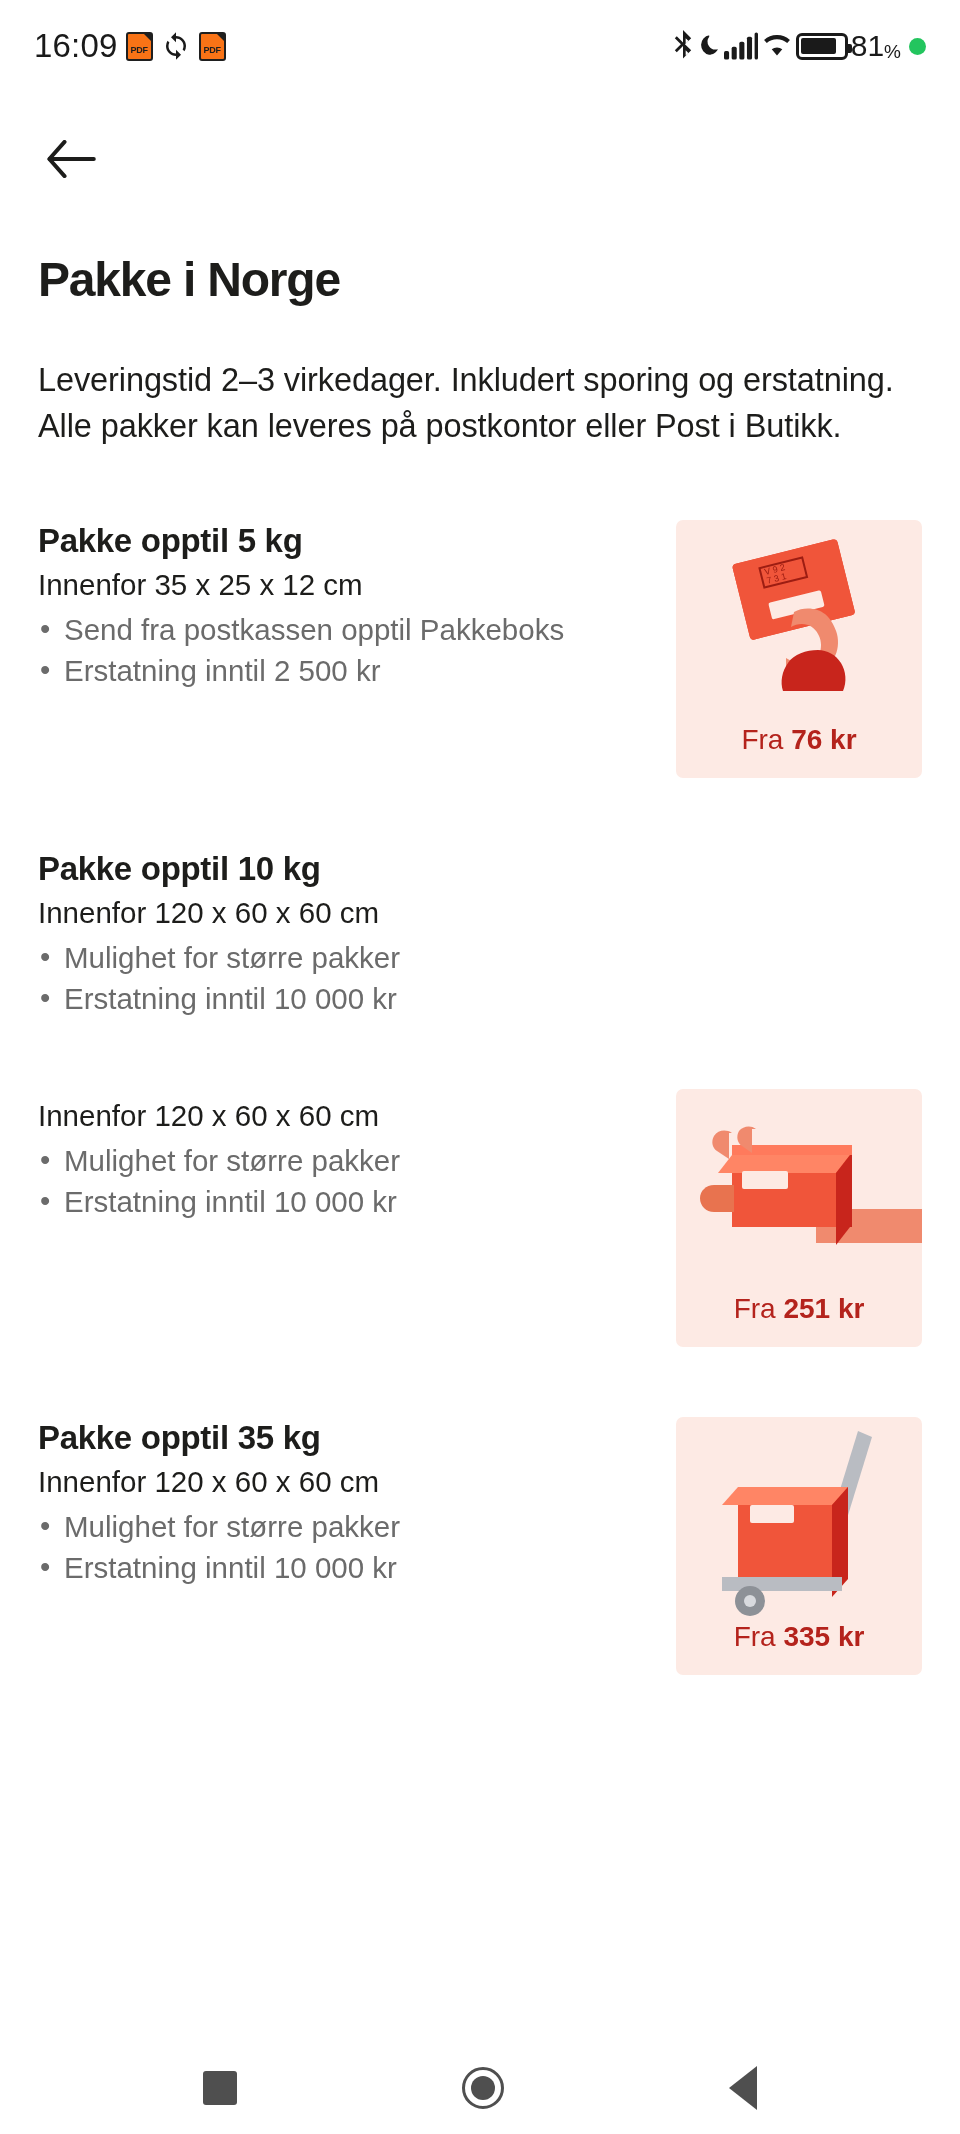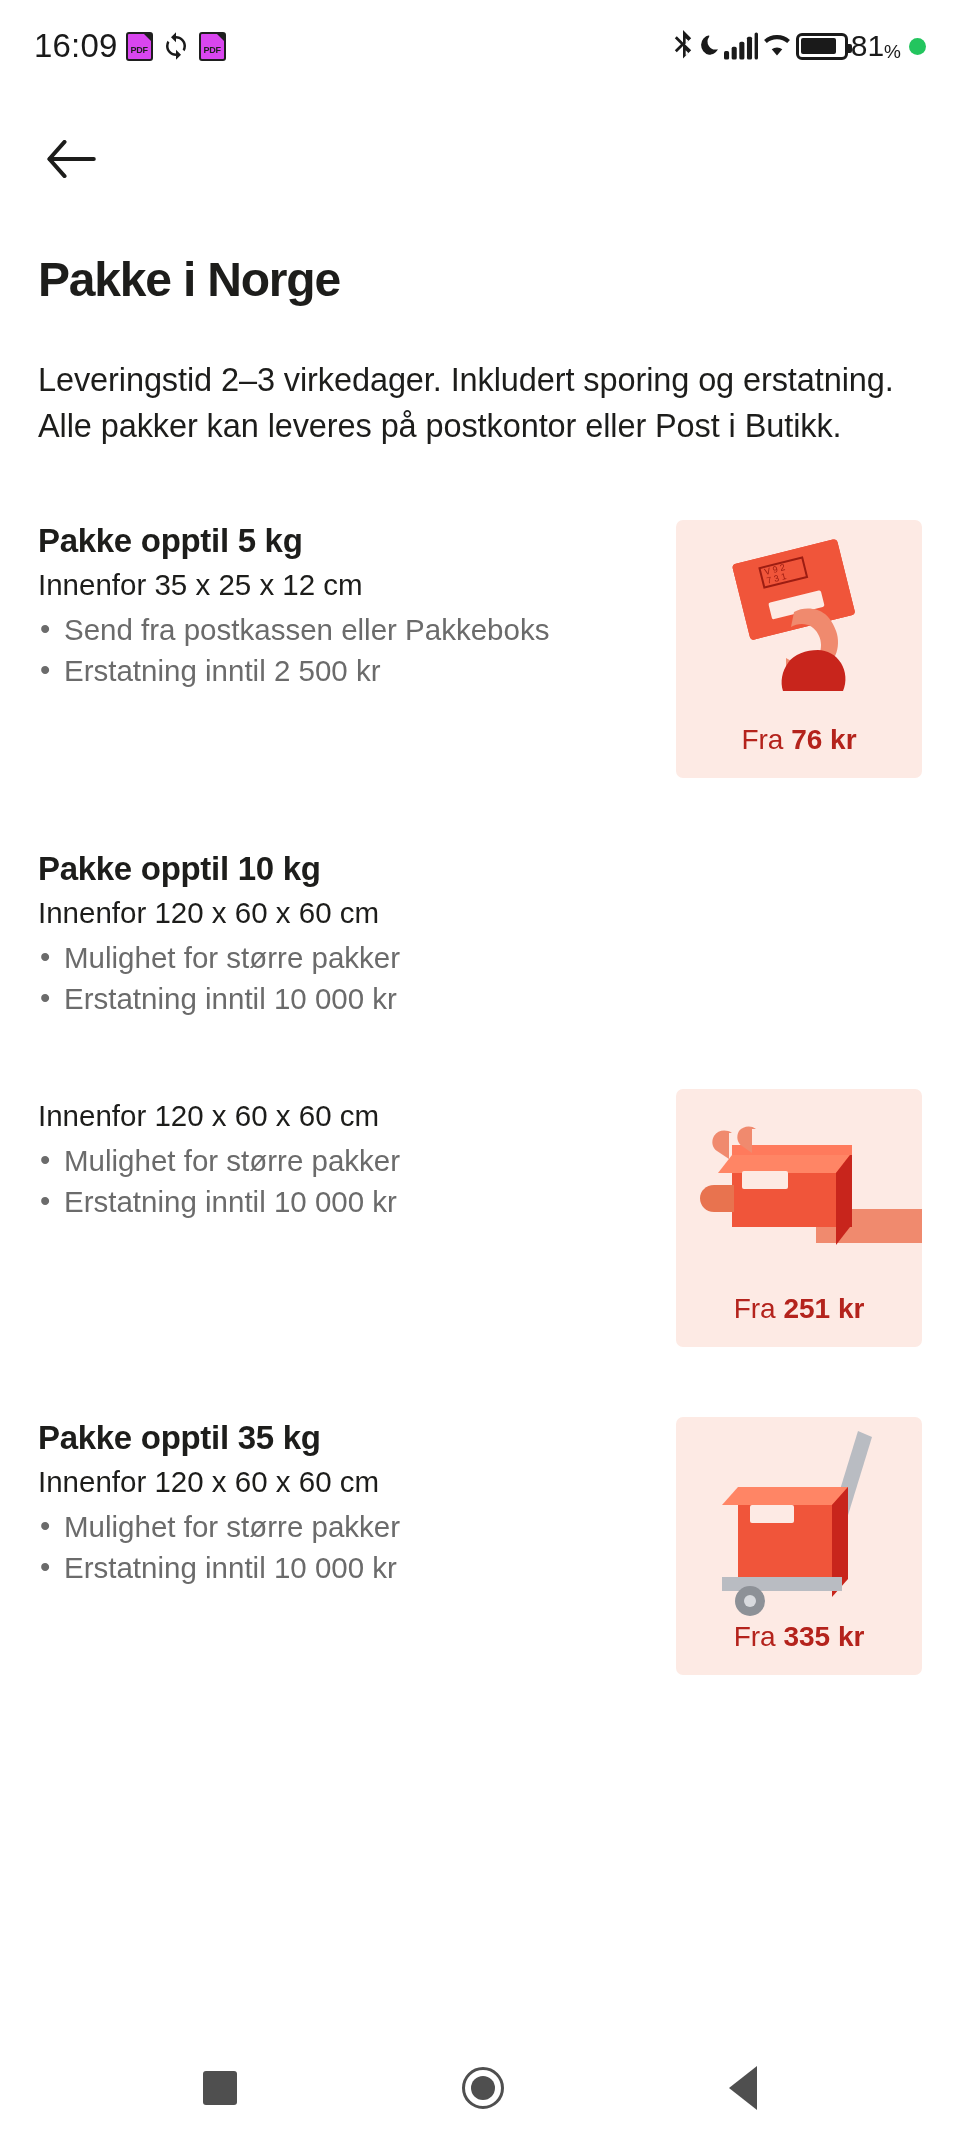--- a/index.html
+++ b/index.html
@@ -40,21 +40,21 @@
     letter-spacing: 0.2px;
   }
   .pdf-badge {
     width: 27px; height: 29px;
     border: 2px solid #1f1f1f;
     border-radius: 3px;
     display: flex;
     align-items: flex-end;
     justify-content: center;
     position: relative;
-    background: #d946ef;
+    background: #f97316;
   }
   .pdf-badge span {
     font-size: 9px;
     font-weight: bold;
     color: #1f1f1f;
     letter-spacing: -0.3px;
     line-height: 1;
     padding-bottom: 4px;
   }
   .pdf-badge::before{
@@ -282,21 +282,21 @@
     </div>
 
     <h1 class="page-title">Pakke i Norge</h1>
     <p class="intro">Leveringstid 2–3 virkedager. Inkludert sporing og erstatning. Alle pakker kan leveres på postkontor eller Post i Butikk.</p>
 
     <div class="product">
       <div class="p-info">
         <div class="p-title">Pakke opptil 5 kg</div>
         <div class="p-sub">Innenfor 35 x 25 x 12 cm</div>
         <ul class="p-bullets">
-          <li>Send fra postkassen eller Pakkeboks</li>
+          <li>Send fra postkassen opptil Pakkeboks</li>
           <li>Erstatning inntil 2 500 kr</li>
         </ul>
       </div>
       <div class="p-card">
         <div class="p-art">
           <svg viewBox="0 0 246 202" preserveAspectRatio="xMidYMid meet">
             <g transform="rotate(-14 123 95)">
               <rect x="70" y="30" width="108" height="78" rx="4" fill="#e8442c"></rect>
               <rect x="70" y="30" width="108" height="78" rx="4" fill="#f0553a"></rect>
               <rect x="96" y="40" width="44" height="20" fill="none" stroke="#9d1d12" stroke-width="2"></rect>

